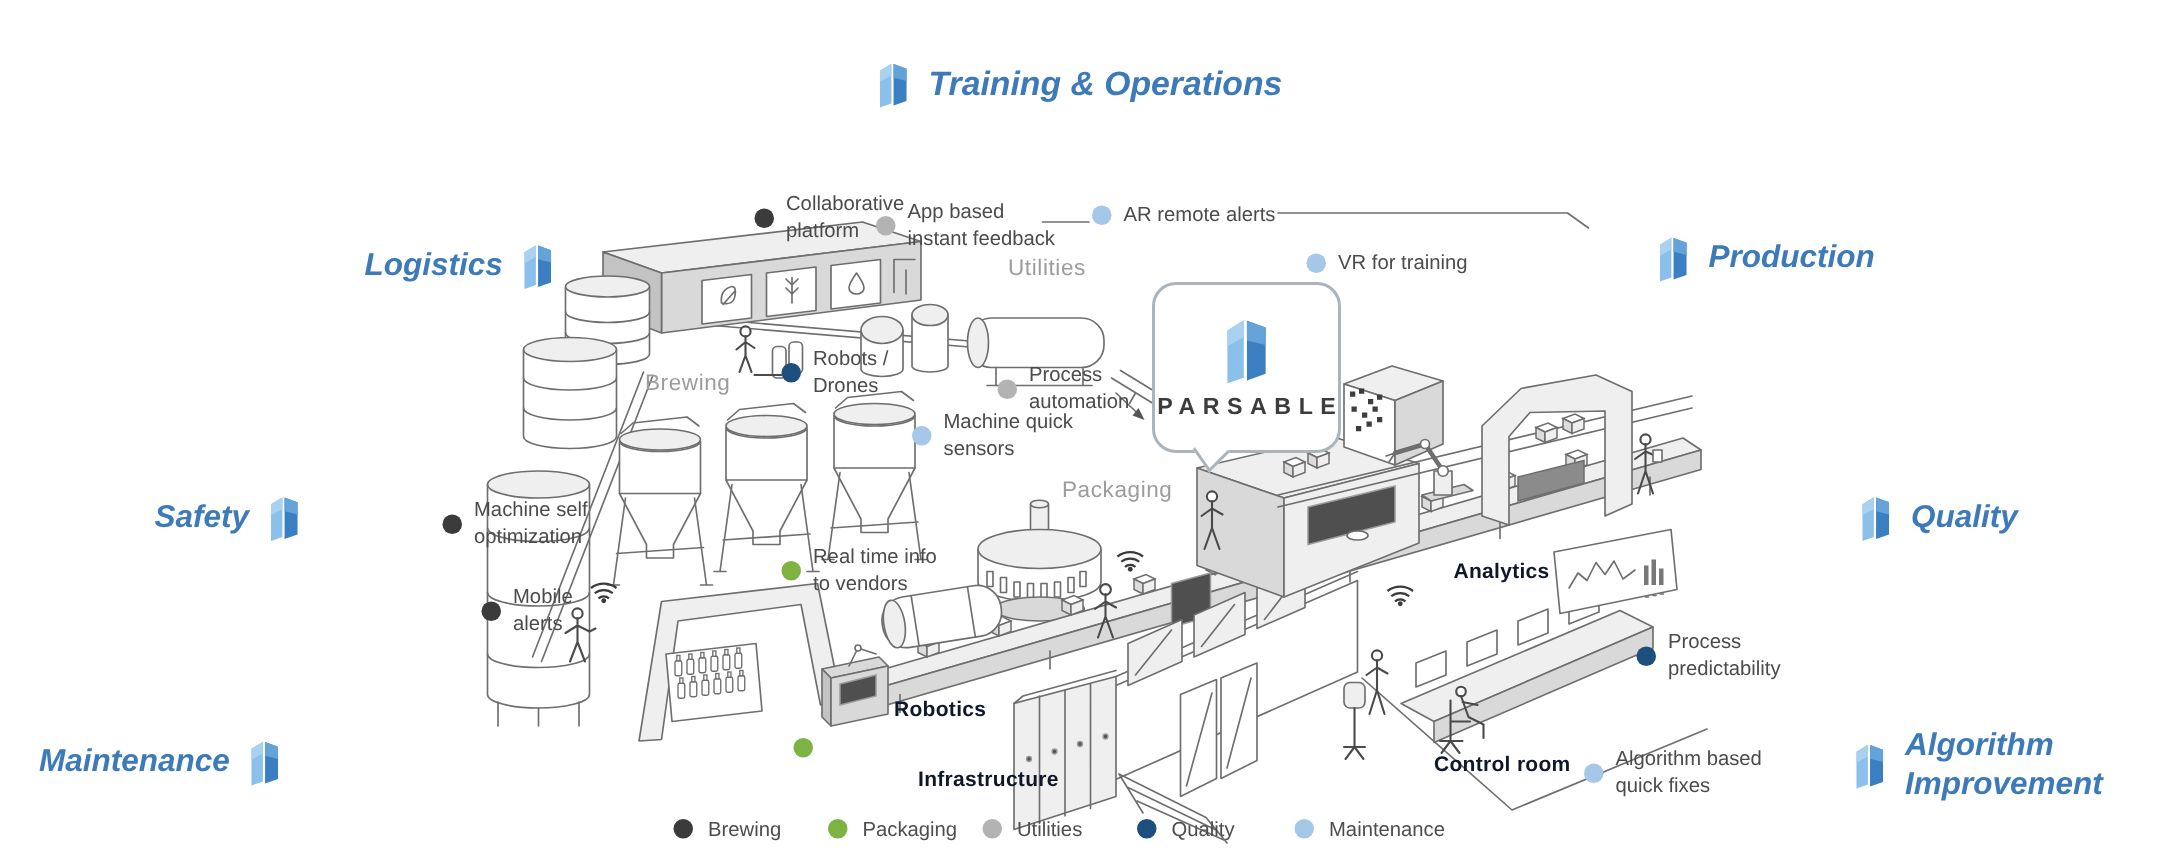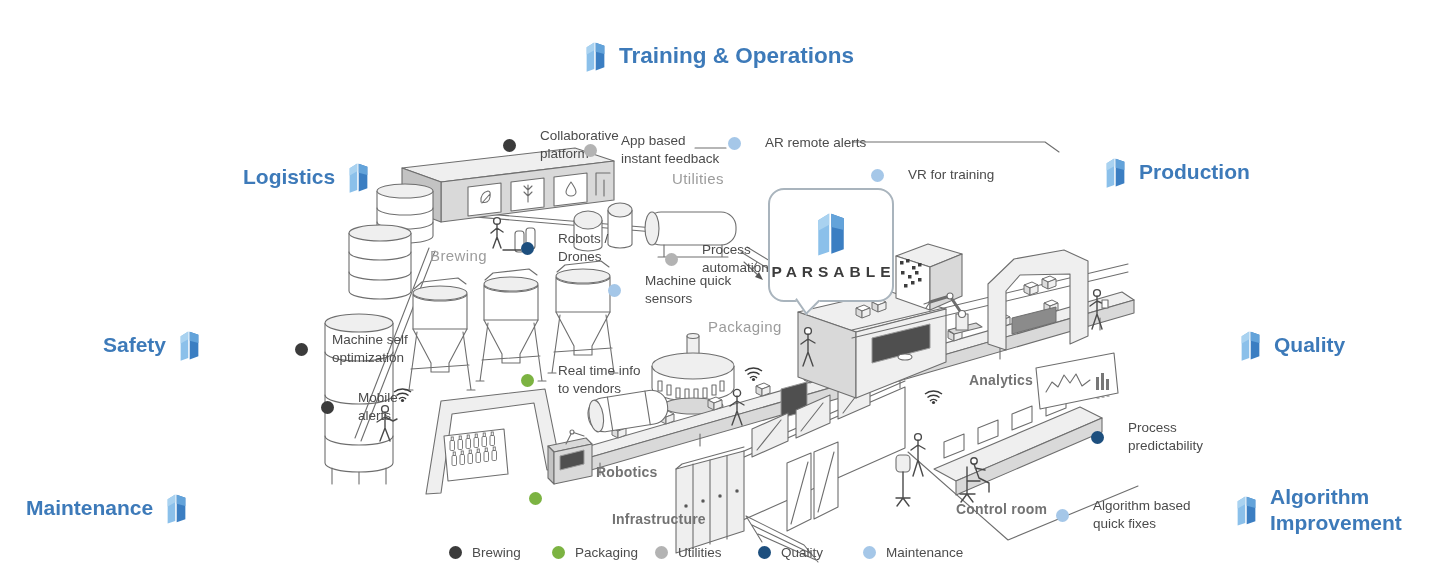--- a/index.html
+++ b/index.html
@@ -2,29 +2,29 @@
 <html><head>
 <meta charset="utf-8">
 <style>
   html,body{margin:0;padding:0;background:#fff;}
   .stage{
     position:relative;width:1438px;height:577px;background:#fff;overflow:hidden;
     font-family:"Liberation Sans", sans-serif;
   }
   
   .corner{position:absolute;display:flex;align-items:center;gap:11px;color:#3d7ab9;font-weight:bold;}
-  .corner-label{font-size:21px;line-height:1.22;white-space:pre-line;}
+  .corner-label{font-size:21px;line-height:1.22;white-space:pre-line;font-style:italic;}
   .corner--lg .corner-label{font-size:22.5px;}
   .flag{width:25px;height:32px;flex:0 0 auto;}
   .flag-lg{width:36px;height:46px;}
   
   .area-label{position:absolute;font-size:15px;color:#9c9c9c;letter-spacing:.4px;}
-  .area-label--dark{font-size:14px;color:#737373;font-weight:700;letter-spacing:.2px;}
-  
-  .callout{position:absolute;display:flex;align-items:center;gap:24px;}
+  .area-label--dark{font-size:14px;color:#0f172a;font-weight:700;letter-spacing:.2px;}
+  
+  .callout{position:absolute;display:flex;align-items:center;gap:8px;}
   .callout-label{white-space:pre-line;font-size:13.5px;color:#4b4b4b;line-height:1.34;}
   .dot{width:13px;height:13px;border-radius:50%;flex:0 0 auto;}
   .dot-brewing{background:#3b3b3b;}
   .dot-packaging{background:#7cb342;}
   .dot-utilities{background:#b3b3b3;}
   .dot-quality{background:#1d4f7e;}
   .dot-maintenance{background:#a5c7e8;}
   
   .legend-item{position:absolute;display:flex;align-items:center;gap:10px;font-size:13.5px;color:#4d4d4d;}
   

